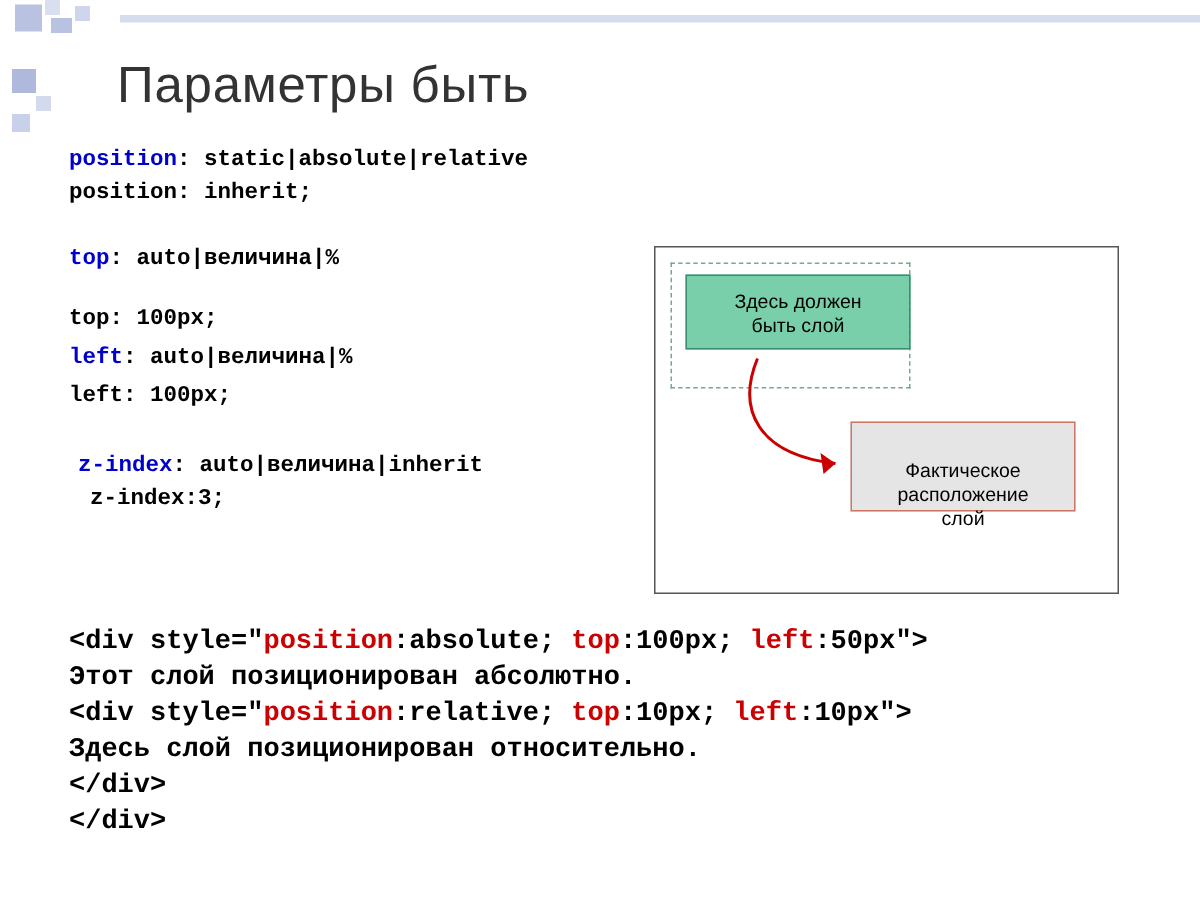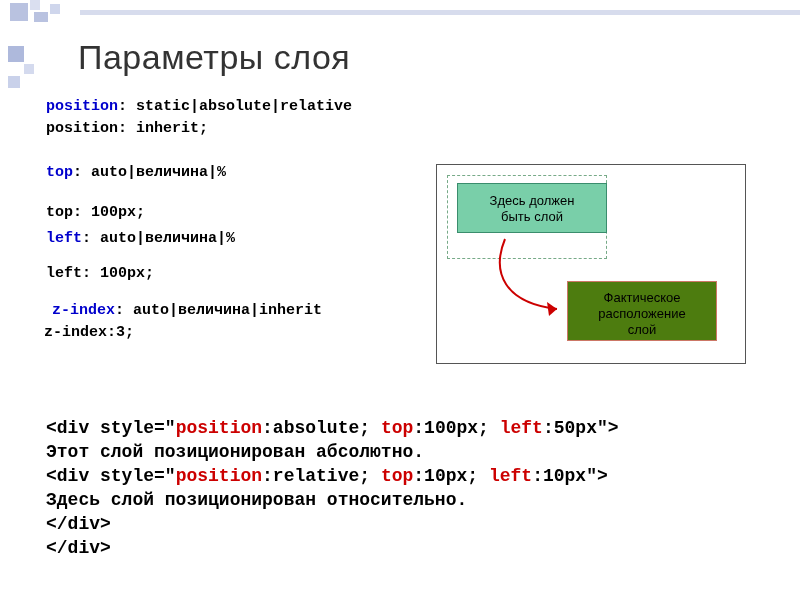--- a/index.html
+++ b/index.html
@@ -50,21 +50,21 @@
     line-height: 22px;
     color: #000;
   }
   .c-blue { color: #0000cc; }
   .c-red  { color: #cc0000; }
   .figure {
     position: absolute;
     top: 164px;
     left: 436px;
     width: 310px;
-    height: 200px;
+    height: 232px;
     border: 1px solid #555;
     background: #fff;
   }
   .fig-dashed {
     position: absolute;
     top: 10px; left: 10px;
     width: 160px; height: 84px;
     border: 1px dashed #7a8;
   }
   .fig-box1 {
@@ -75,25 +75,25 @@
     border: 1px solid #3a8d6d;
     font: 13px/16px Verdana, sans-serif;
     text-align: center;
     padding-top: 9px;
     color: #000;
   }
   .fig-box2 {
     position: absolute;
     top: 116px; left: 130px;
     width: 150px; height: 60px;
-    background: #4d7c0f;
+    background: #e5e5e5;
     border: 1px solid #c76;
     font: 13px/16px Verdana, sans-serif;
     text-align: center;
-    padding-top: 8px;
+    padding-top: 24px;
     color: #000;
   }
   .arrow {
     position: absolute;
     top: 68px; left: 48px;
     width: 100px; height: 100px;
   }
   .bottom-code {
     position: absolute;
     left: 46px;
@@ -102,23 +102,23 @@
     font-weight: bold;
     white-space: pre;
     line-height: 24px;
     color: #000;
   }
   .line1 { top: 96px;  left: 46px; }
   .line2 { top: 118px; left: 46px; }
   .line3 { top: 162px; left: 46px; }
   .line4 { top: 184px; left: 46px; margin-top: 18px; }
   .line5 { top: 228px; left: 46px; }
-  .line6 { top: 263px; left: 46px; text-align: right; }
+  .line6 { top: 253px; left: 46px; text-align: right; }
   .line7 { top: 300px; left: 52px; }
-  .line8 { top: 322px; left: 44px; text-align: center; }
+  .line8 { top: 322px; left: 60px; text-align: center; }
   .bc1 { top: 416px; }
   .bc2 { top: 440px; text-align: center; }
   .bc3 { top: 464px; }
   .bc4 { top: 488px; }
   .bc5 { top: 512px; }
   .bc6 { top: 536px; }
 </style>
 </head>
 <body>
 
@@ -126,21 +126,21 @@
   <div class="deco-sq" style="top:3px;left:10px;width:18px;height:18px;"></div>
   <div class="deco-sq" style="top:0px;left:30px;width:10px;height:10px;background:#dadff0;"></div>
   <div class="deco-sq" style="top:12px;left:34px;width:14px;height:10px;"></div>
   <div class="deco-sq" style="top:4px;left:50px;width:10px;height:10px;background:#cfd6ec;"></div>
   <div class="deco-bar"></div>
 </div>
 <div class="deco-side-sq" style="top:46px;left:8px;width:16px;height:16px;"></div>
 <div class="deco-side-sq" style="top:64px;left:24px;width:10px;height:10px;background:#d4daee;"></div>
 <div class="deco-side-sq" style="top:76px;left:8px;width:12px;height:12px;background:#c9d1ea;"></div>
 
-<div class="title">Параметры слоя</div>
+<div class="title">Параметры быть</div>
 
 <div class="code line1"><span class="c-blue">position</span><span>: static|absolute|relative</span></div>
 <div class="code line2">position: inherit;</div>
 
 <div class="code line3"><span class="c-blue">top</span><span>: auto|величина|%</span></div>
 <div class="code line4">top: 100px;</div>
 
 <div class="code line5"><span class="c-blue">left</span><span>: auto|величина|%</span></div>
 <div class="code line6">left: 100px;</div>
 

